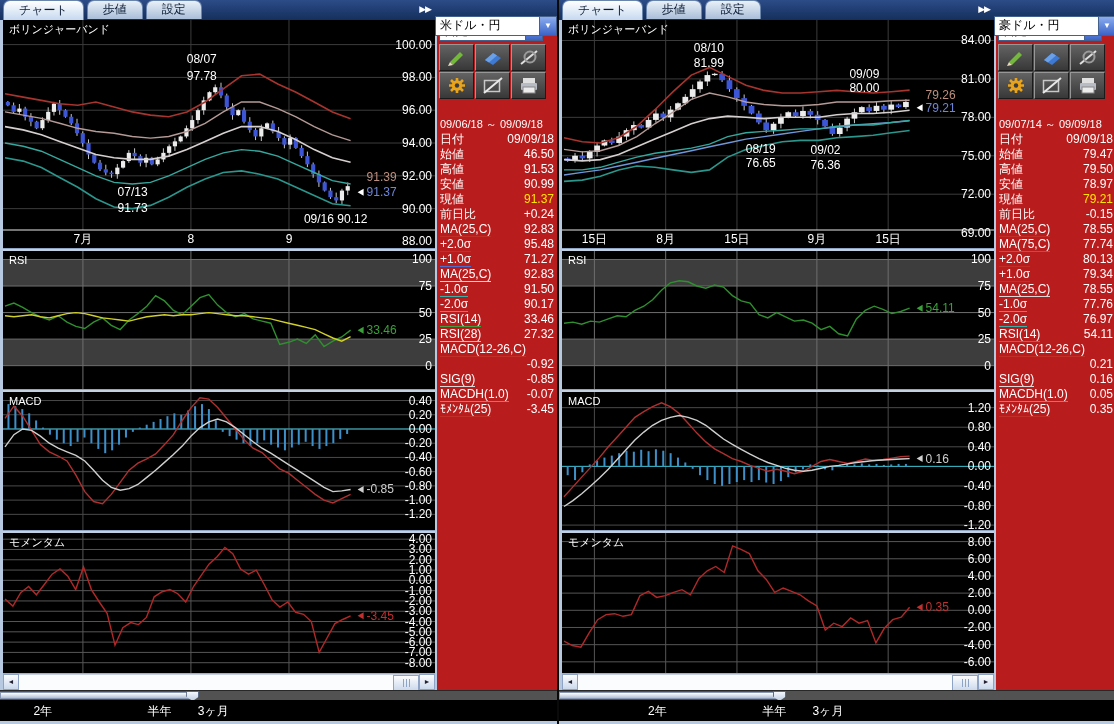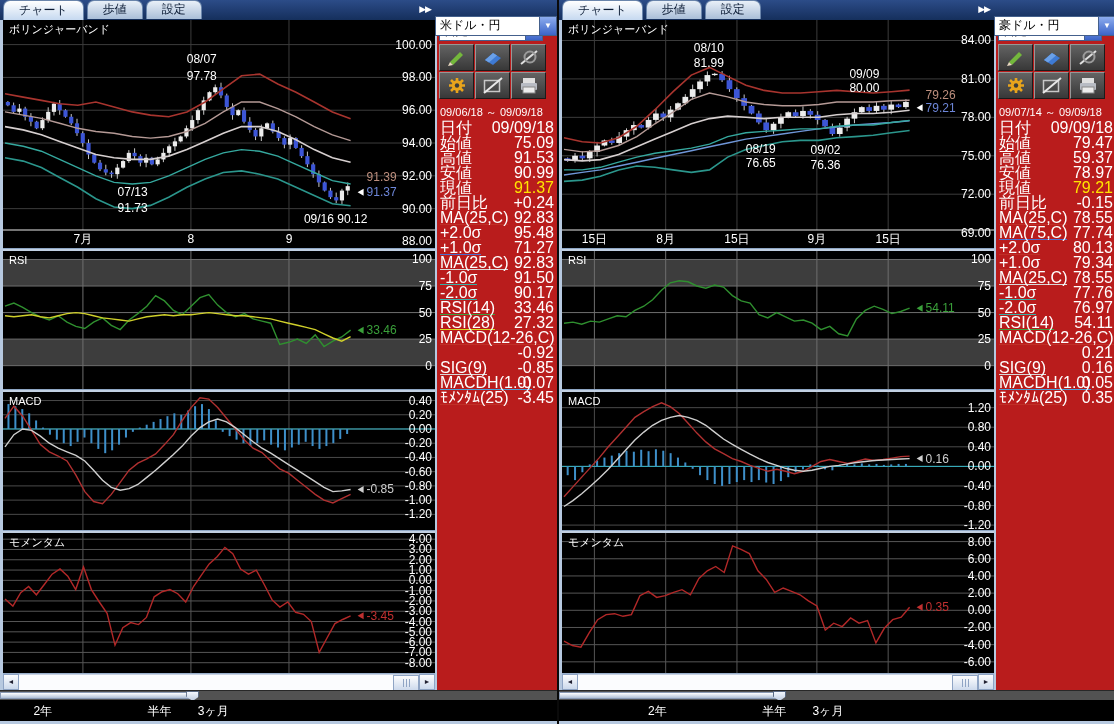--- a/index.html
+++ b/index.html
@@ -29,22 +29,22 @@
   .strack{flex:1;background:#fbfcfe;border-top:1px solid #c8d2e2;position:relative}
   .sthumb{position:absolute;right:0;top:0;width:26px;height:16px;background:linear-gradient(#fdfdfe,#ccd9ec);
     border:1px solid #8fa4c4;display:flex;justify-content:center;align-items:center;gap:2px}
   .gripline{width:1px;height:8px;background:#8fa4c4}
   .datacol{width:120px;background:#b91c1c;color:#fff;overflow:hidden}
   .combo{display:flex;width:104px;height:19px;margin:2px 0 3px 2px;background:#fff;border:1px solid #44608c}
   .tools{margin-left:2px;width:114px}
   .toolbtn{display:inline-block;width:35px;height:27px;margin:0 1px 1px 0;
     background:linear-gradient(#636363,#383838);border:1px solid;border-color:#979797 #1b1b1b #1b1b1b #979797;
     vertical-align:top;text-align:center;padding-top:3px}
-  .irows{margin-top:5px}
-  .irow{height:15px;line-height:15px;font-size:16px;padding:0 3px;white-space:nowrap;position:relative}
+  .irows{margin-top:17px}
+  .irow{height:15px;line-height:15px;font-size:12px;padding:0 3px;white-space:nowrap;position:relative}
   .irow .lab{display:inline-block;line-height:13px}
   .irow .val{position:absolute;right:3px}
   .yellow{color:#ffe400}
   .rangerow{font-size:11px}
   .sliderrow{height:10px;background:#525252;position:relative;border-top:1px solid #282828;flex:none}
   .slfill{position:absolute;left:0;top:1px;height:7px;background:linear-gradient(#ffffff,#aebfd6);border:1px solid #8a9ab4}
   .slthumb{position:absolute;top:0;width:13px;height:10px;background:linear-gradient(#f4f8fe,#c2cfe2);
     border:1px solid #5a6a84;clip-path:polygon(0 0,100% 0,100% 55%,50% 100%,0 55%)}
   .labelstrip{height:21px;background:#000;position:relative;color:#fff;font-size:12px;flex:none}
   .labelstrip span{position:absolute;top:3px;white-space:nowrap}
@@ -404,21 +404,21 @@
                 <rect x="3.5" y="4.5" width="15" height="11" fill="none" stroke="#c8c8c8" stroke-width="1.5"></rect>
                 <line x1="3" y1="17" x2="21" y2="2" stroke="#e8e8e8" stroke-width="2"></line>
               </svg></div><div class="toolbtn"><svg width="24" height="19" viewBox="0 0 24 19">
                 <rect x="6" y="2" width="12" height="5" fill="#e0e0e0"></rect>
                 <rect x="4" y="7" width="16" height="7" rx="1" fill="#b8bcc4"></rect>
                 <rect x="6" y="11" width="12" height="6" fill="#ececec" stroke="#888"></rect>
               </svg></div></div>
           <div class="irows">
             <div class="irow rangerow"><span>09/06/18 ～ 09/09/18</span></div>
             <div class="irow"><span class="lab">日付</span><span class="val">09/09/18</span></div>
-            <div class="irow"><span class="lab">始値</span><span class="val">75.09</span></div>
+            <div class="irow"><span class="lab">始値</span><span class="val">46.50</span></div>
             <div class="irow"><span class="lab">高値</span><span class="val">91.53</span></div>
             <div class="irow"><span class="lab">安値</span><span class="val">90.99</span></div>
             <div class="irow"><span class="lab">現値</span><span class="val yellow">91.37</span></div>
             <div class="irow"><span class="lab">前日比</span><span class="val">+0.24</span></div>
             <div class="irow"><span class="lab" style="border-bottom: 1px solid rgb(192, 48, 40);">MA(25,C)</span><span class="val">92.83</span></div>
             <div class="irow"><span class="lab" style="border-bottom: 1px solid rgb(192, 48, 40);">+2.0σ</span><span class="val">95.48</span></div>
             <div class="irow"><span class="lab" style="border-bottom: 1px solid rgb(74, 111, 208);">+1.0σ</span><span class="val">71.27</span></div>
             <div class="irow"><span class="lab" style="border-bottom: 1px solid rgb(216, 216, 216);">MA(25,C)</span><span class="val">92.83</span></div>
             <div class="irow"><span class="lab" style="border-bottom: 1px solid rgb(56, 176, 168);">-1.0σ</span><span class="val">91.50</span></div>
             <div class="irow"><span class="lab" style="border-bottom: 1px solid rgb(56, 176, 168);">-2.0σ</span><span class="val">90.17</span></div>
@@ -762,21 +762,21 @@
                 <line x1="3" y1="17" x2="21" y2="2" stroke="#e8e8e8" stroke-width="2"></line>
               </svg></div><div class="toolbtn"><svg width="24" height="19" viewBox="0 0 24 19">
                 <rect x="6" y="2" width="12" height="5" fill="#e0e0e0"></rect>
                 <rect x="4" y="7" width="16" height="7" rx="1" fill="#b8bcc4"></rect>
                 <rect x="6" y="11" width="12" height="6" fill="#ececec" stroke="#888"></rect>
               </svg></div></div>
           <div class="irows">
             <div class="irow rangerow"><span>09/07/14 ～ 09/09/18</span></div>
             <div class="irow"><span class="lab">日付</span><span class="val">09/09/18</span></div>
             <div class="irow"><span class="lab">始値</span><span class="val">79.47</span></div>
-            <div class="irow"><span class="lab">高値</span><span class="val">59.37</span></div>
+            <div class="irow"><span class="lab">高値</span><span class="val">79.50</span></div>
             <div class="irow"><span class="lab">安値</span><span class="val">78.97</span></div>
             <div class="irow"><span class="lab">現値</span><span class="val yellow">79.21</span></div>
             <div class="irow"><span class="lab">前日比</span><span class="val">-0.15</span></div>
             <div class="irow"><span class="lab" style="border-bottom: 1px solid rgb(192, 48, 40);">MA(25,C)</span><span class="val">78.55</span></div>
             <div class="irow"><span class="lab" style="border-bottom: 1px solid rgb(74, 111, 208);">MA(75,C)</span><span class="val">77.74</span></div>
             <div class="irow"><span class="lab" style="border-bottom: 1px solid rgb(192, 48, 40);">+2.0σ</span><span class="val">80.13</span></div>
             <div class="irow"><span class="lab" style="border-bottom: 1px solid rgb(192, 48, 40);">+1.0σ</span><span class="val">79.34</span></div>
             <div class="irow"><span class="lab" style="border-bottom: 1px solid rgb(216, 216, 216);">MA(25,C)</span><span class="val">78.55</span></div>
             <div class="irow"><span class="lab" style="border-bottom: 1px solid rgb(56, 176, 168);">-1.0σ</span><span class="val">77.76</span></div>
             <div class="irow"><span class="lab" style="border-bottom: 1px solid rgb(56, 176, 168);">-2.0σ</span><span class="val">76.97</span></div>

